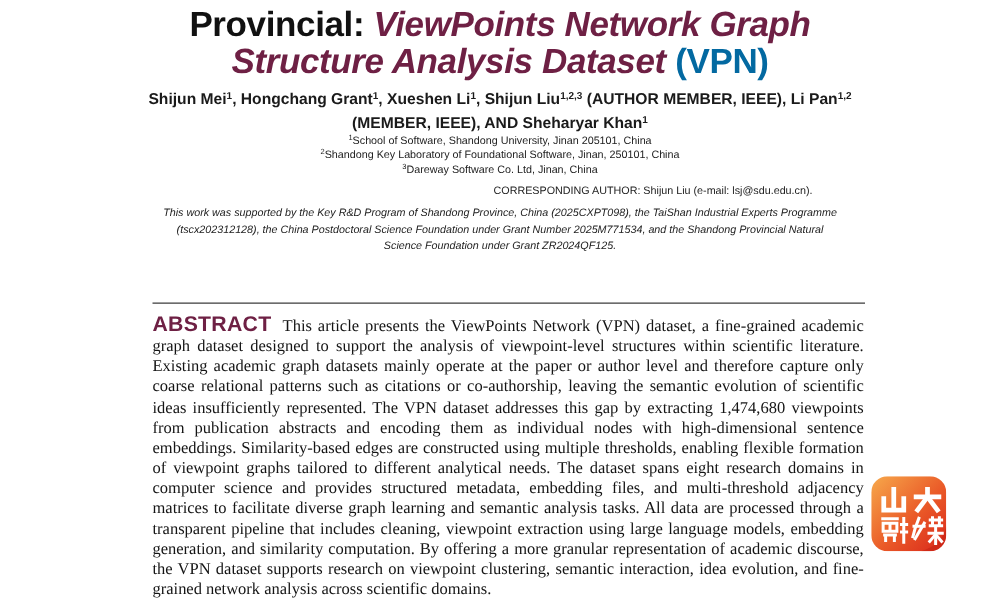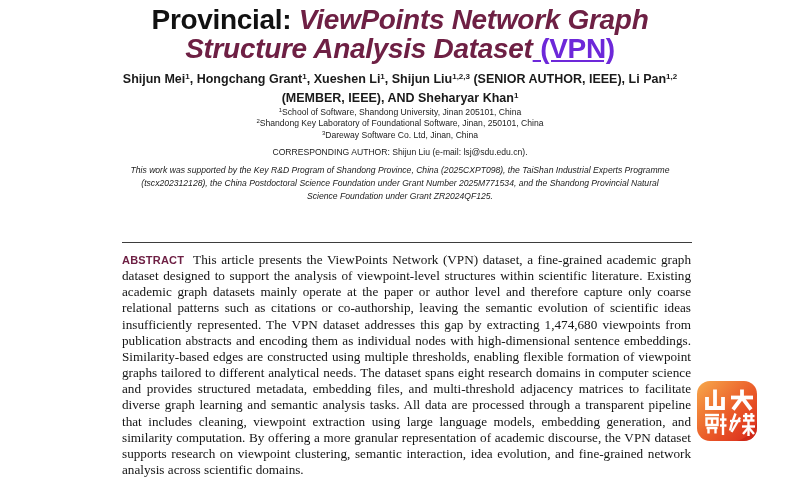--- a/index.html
+++ b/index.html
@@ -3,63 +3,63 @@
 <meta charset="utf-8">
 <style>
   html,body{margin:0;padding:0;background:#ffffff;}
   .page{position:relative;width:800px;height:479px;background:#ffffff;overflow:hidden;
         font-family:"Liberation Sans",sans-serif;color:#111111;}
 
   
   .title{position:absolute;top:5px;left:100px;width:600px;margin:0;text-align:center;
          font-size:28px;line-height:29px;font-weight:bold;letter-spacing:-0.3px;color:#111111;}
   .title .t-main{color:#6e2044;font-style:italic;text-align:center;}
-  .title .t-suffix{color:#6d28d9;text-decoration:underline;}
+  .title .t-suffix{color:#0369a1;}
 
   
   .authors{position:absolute;top:70px;left:115px;width:570px;margin:0;text-align:center;
            font-size:12.5px;line-height:19px;font-weight:bold;color:#1a1a1a;}
   .authors sup{font-size:8px;font-weight:bold;vertical-align:4px;line-height:0;}
 
   
   .affils{position:absolute;top:107px;left:150px;width:500px;text-align:center;
           font-size:8.6px;line-height:11.4px;color:#222222;}
   .affils sup{font-size:6px;vertical-align:3px;line-height:0;}
 
   
-  .corresponding{position:absolute;top:147px;left:150px;width:500px;margin:0;text-align:center;
+  .corresponding{position:absolute;top:147px;left:150px;width:500px;margin:0;text-align:right;
                  font-size:8.6px;line-height:11px;color:#222222;}
 
   
   .funding{position:absolute;top:164px;left:127px;width:546px;margin:0;text-align:center;
            font-size:8.6px;line-height:12.8px;color:#222222;font-style:italic;}
 
   
   .rule{position:absolute;top:242px;left:122px;width:570px;height:0;
         border-top:1.4px solid #3d3d3d;}
 
   
   .abstract{position:absolute;top:252px;left:122px;width:569px;margin:0;
             font-family:"Liberation Serif",serif;font-size:13.2px;line-height:16.15px;
             text-align:justify;color:#141414;}
-  .ab-label{font-family:"Liberation Sans",sans-serif;font-weight:bold;font-size:11px;
+  .ab-label{font-family:"Liberation Sans",sans-serif;font-weight:bold;font-size:17px;
             color:#6e2044;letter-spacing:0.2px;margin-right:9px;}
 
   
   .logo{position:absolute;top:381px;left:697px;width:60px;height:60px;}
   .logo svg{display:block;}
 </style>
 </head>
 <body>
 
 <div class="page">
 
   <h1 class="title"><span class="t-prefix">Provincial: </span><span class="t-main">ViewPoints Network Graph Structure Analysis Dataset</span><span class="t-suffix"> (VPN)</span></h1>
 
-  <p class="authors"><span>Shijun Mei</span><sup>1</sup><span>, </span><span>Hongchang Grant</span><sup>1</sup><span>, </span><span>Xueshen Li</span><sup>1</sup><span>, </span><span>Shijun Liu</span><sup>1,2,3</sup><span> (SENIOR AUTHOR, IEEE), </span><span>Li Pan</span><sup>1,2</sup><span> (MEMBER, IEEE), AND </span><span>Sheharyar Khan</span><sup>1</sup></p>
+  <p class="authors"><span>Shijun Mei</span><sup>1</sup><span>, </span><span>Hongchang Grant</span><sup>1</sup><span>, </span><span>Xueshen Li</span><sup>1</sup><span>, </span><span>Shijun Liu</span><sup>1,2,3</sup><span> (AUTHOR MEMBER, IEEE), </span><span>Li Pan</span><sup>1,2</sup><span> (MEMBER, IEEE), AND </span><span>Sheharyar Khan</span><sup>1</sup></p>
 
   <div class="affils">
     <div><sup>1</sup><span>School of Software, Shandong University, Jinan 205101, China</span></div>
     <div><sup>2</sup><span>Shandong Key Laboratory of Foundational Software, Jinan, 250101, China</span></div>
     <div><sup>3</sup><span>Dareway Software Co. Ltd, Jinan, China</span></div>
   </div>
 
   <p class="corresponding">CORRESPONDING AUTHOR: Shijun Liu (e-mail: lsj@sdu.edu.cn).</p>
 
   <p class="funding">This work was supported by the Key R&amp;D Program of Shandong Province, China (2025CXPT098), the TaiShan Industrial Experts Programme (tscx202312128), the China Postdoctoral Science Foundation under Grant Number 2025M771534, and the Shandong Provincial Natural Science Foundation under Grant ZR2024QF125.</p>

